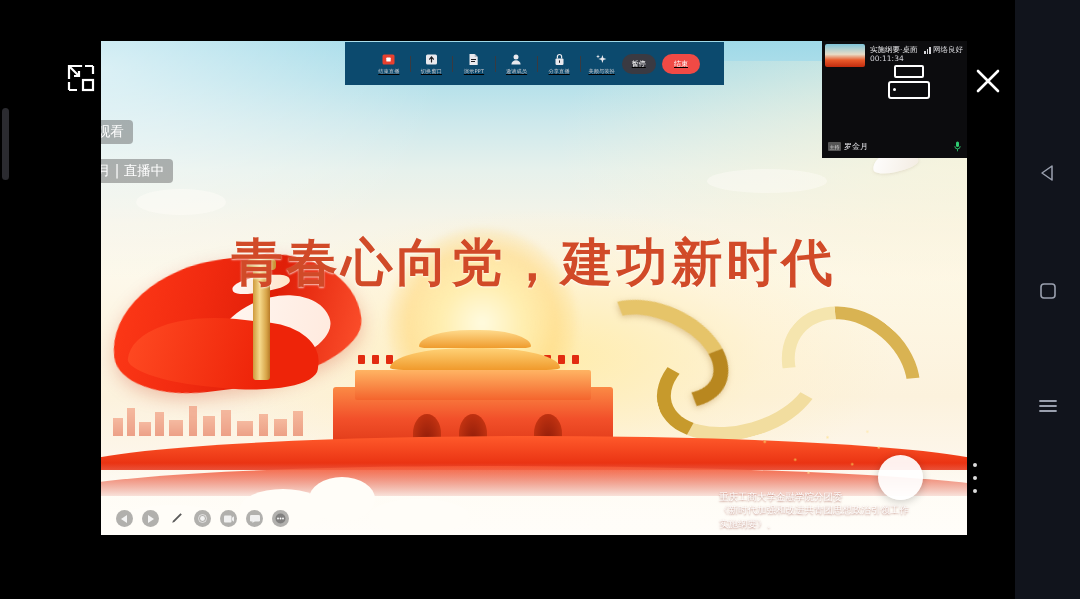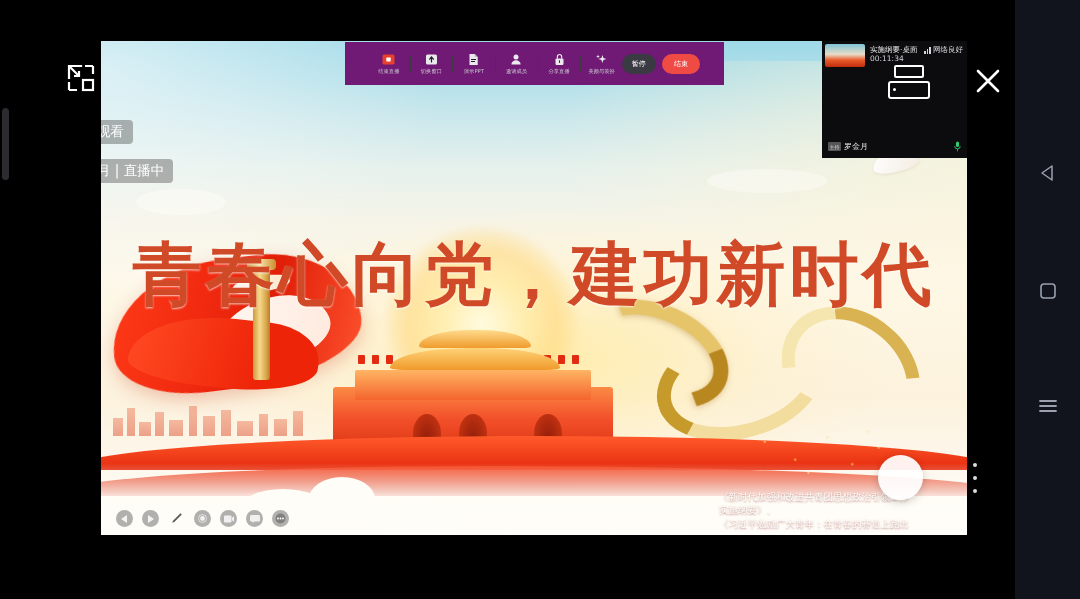--- a/index.html
+++ b/index.html
@@ -35,21 +35,21 @@
     position:absolute; left:44%; top:57%; width:190px; height:190px; transform:translate(-50%,-50%);
     border-radius:50%;
     background:radial-gradient(circle, #fffbe0 0%, #ffeeb0 30%, rgba(255,214,120,.55) 55%, rgba(255,190,90,0) 76%);
     filter:blur(3px);
   }
 
   
   .slide-title {
     position:absolute; left:0; right:0; top:188px; text-align:center;
     font-family:"DejaVu Sans","Liberation Sans",sans-serif;
-    font-size:69px; font-weight:700; letter-spacing:4px;
+    font-size:51px; font-weight:700; letter-spacing:4px;
     color:#d14a28;
     text-shadow:0 1px 2px rgba(255,255,255,.75);
     white-space:nowrap;
   }
 
   
   .gfx { position:absolute; inset:0; pointer-events:none; }
 
   
   .flag {
@@ -243,22 +243,22 @@
     position:absolute; left:18px; top:22px;
     font-family:"DejaVu Sans","Liberation Sans",sans-serif;
     font-size:23px; color:#fff; letter-spacing:2px;
     text-shadow:0 1px 4px rgba(0,0,0,.35);
     white-space:nowrap;
   }
 
   
   #toolbar {
     position:absolute; left:345px; top:42px; width:379px; height:43px;
-    background:#701a75; display:flex; align-items:center;
-    padding:0 24px; z-index:20;
+    background:#0c4a6e; display:flex; align-items:center;
+    padding:0 24px; z-index:20;text-decoration:underline;
   }
   .tool {
     width:46px; display:flex; flex-direction:column; align-items:center;
     gap:2px; cursor:pointer;
   }
   .tool .tlabel {
     font-size:5.2px; color:#c9c9cf; letter-spacing:.1px;
     font-family:"DejaVu Sans","Liberation Sans",sans-serif; white-space:nowrap;
   }
   .tool .ticon { width:13px; height:13px; display:flex; align-items:center; justify-content:center; }
@@ -418,23 +418,23 @@
       <div class="cloud" style="left:16%;bottom:6px;width:86px;height:40px;"></div>
       <div class="cloud" style="left:24%;bottom:14px;width:66px;height:44px;"></div>
       <div class="cloud" style="left:31%;bottom:2px;width:100px;height:34px;"></div>
       <div class="cloud" style="left:2%;bottom:0;width:110px;height:30px;"></div>
       <div class="cloud" style="left:56%;bottom:0;width:120px;height:26px;opacity:.85;"></div>
     </div>
 
     <div class="slide-title">青春心向党，建功新时代</div>
 
     <div class="ppt-footer">
+      <div>重庆工商大学金融学院分团委</div>
       <div>《新时代加强和改进共青团思想政治引领工作</div>
       <div>实施纲要》、</div>
-      <div>《习近平勉励广大青年：在青春的赛道上跑出</div>
     </div>
 
     <div class="ppt-ctrl">
       <div class="cbtn">
         <svg width="7" height="8" viewBox="0 0 7 8">
             <path d="M6 0 L0 4 L6 8 Z" fill="rgba(255,255,255,.85)"></path>
           </svg>
       </div>
       <div class="cbtn">
         <svg width="7" height="8" viewBox="0 0 7 8">

